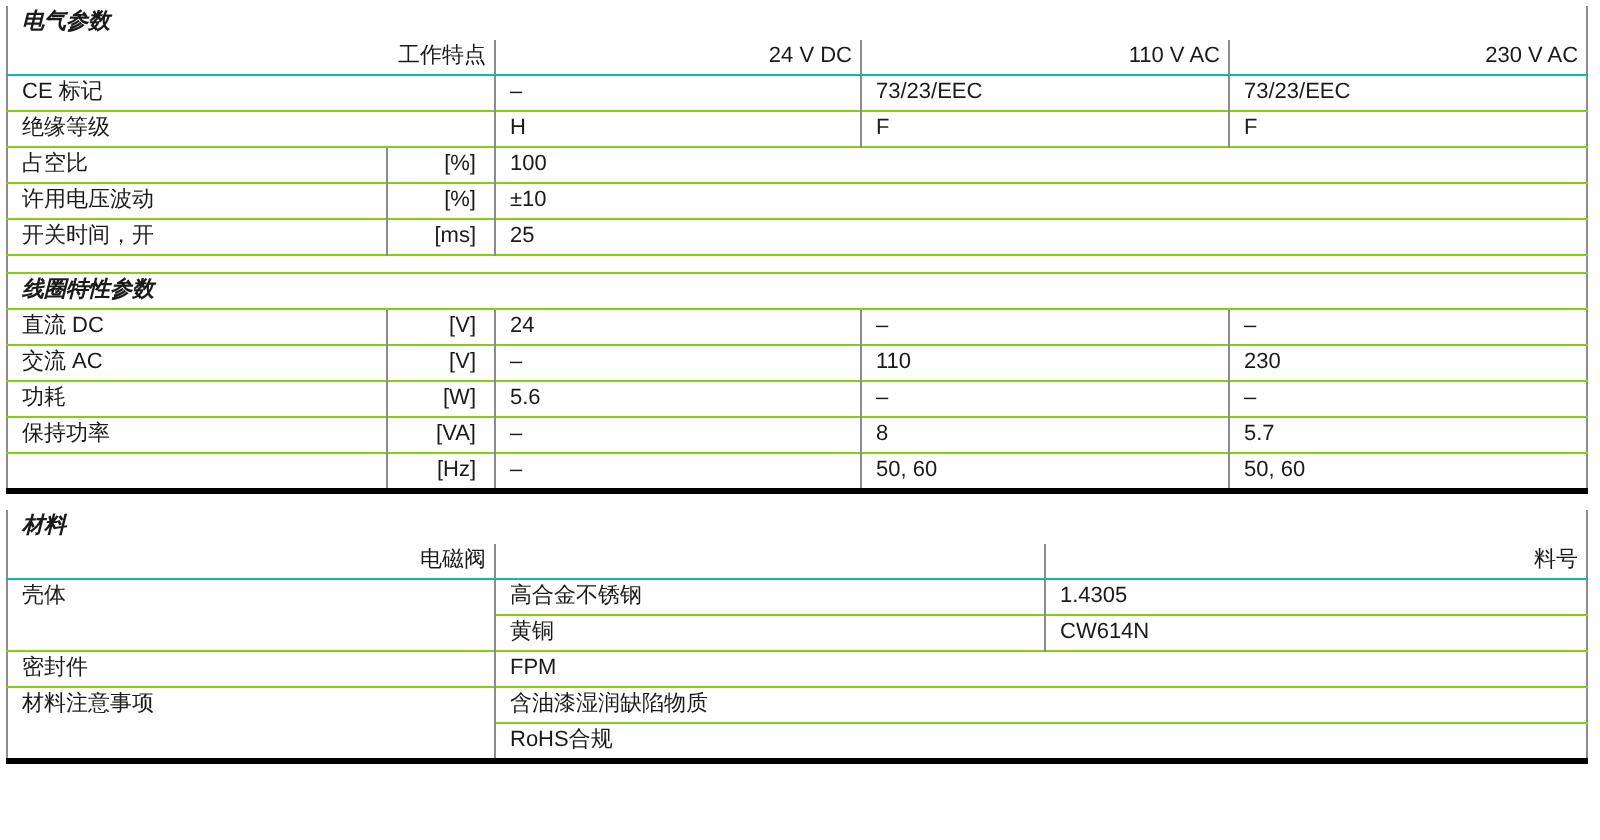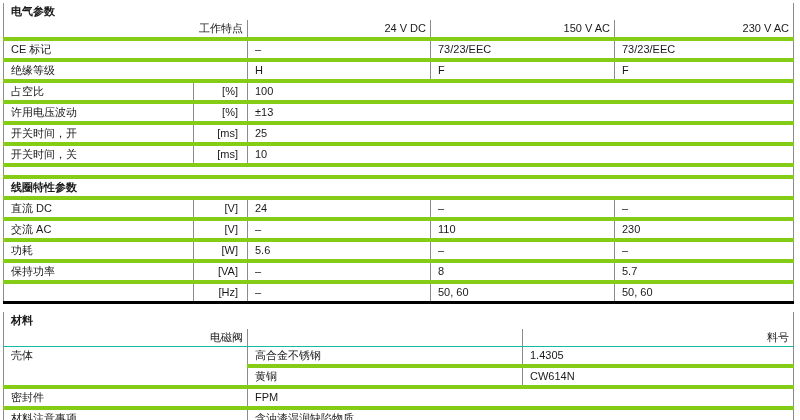--- a/index.html
+++ b/index.html
@@ -15,24 +15,24 @@
     border-right:1px solid #8c8c8c;
     border-bottom:3px solid #000;
   }
   #t1{margin-top:3px;}
   #t2{margin-top:8px;}
   td{
     height:17px;line-height:17px;vertical-align:middle;
     padding:0 4px 0 7px;white-space:nowrap;overflow:hidden;
     font-weight:normal;
   }
-  tr.bt td{border-top:4px solid #84cc16;}
+  tr.bt td{border-top:1px solid #84cc16;}
   tr.thick td{border-bottom:1px solid #14b8a6;text-align:right;}
   td.bl{border-left:1px solid #8c8c8c;}
-  td.section{font-weight:bold;}
+  td.section{font-weight:bold;font-style:italic;}
   td.unit{text-align:right;padding-right:9px;}
   tr.spacer td{height:8px;line-height:8px;}
   td.rspan{vertical-align:top;line-height:17px;}
 </style>
 </head>
 <body>
 
 <table id="t1">
   <colgroup>
     <col style="width:190px">
@@ -41,21 +41,21 @@
       <col style="width:184px">
       <col style="width:179px">
   </colgroup>
   <tbody>
       <tr>
     <td class="section" colspan="5">电气参数</td>
   </tr>
   <tr class="thick">
     <td colspan="2">工作特点</td>
     <td class="bl">24 V DC</td>
-    <td class="bl">150 V AC</td>
+    <td class="bl">110 V AC</td>
     <td class="bl">230 V AC</td>
   </tr>
   <tr class="bt">
     <td colspan="2">CE 标记</td>
     <td class="bl">–</td>
     <td class="bl">73/23/EEC</td>
     <td class="bl">73/23/EEC</td>
   </tr>
   <tr class="bt">
     <td colspan="2">绝缘等级</td>
@@ -64,31 +64,26 @@
     <td class="bl">F</td>
   </tr>
   <tr class="bt">
     <td>占空比</td>
     <td class="bl unit">[%]</td>
     <td class="bl" colspan="3">100</td>
   </tr>
   <tr class="bt">
     <td>许用电压波动</td>
     <td class="bl unit">[%]</td>
-    <td class="bl" colspan="3">±13</td>
+    <td class="bl" colspan="3">±10</td>
   </tr>
   <tr class="bt">
     <td>开关时间，开</td>
     <td class="bl unit">[ms]</td>
     <td class="bl" colspan="3">25</td>
-  </tr>
-  <tr class="bt">
-    <td>开关时间，关</td>
-    <td class="bl unit">[ms]</td>
-    <td class="bl" colspan="3">10</td>
   </tr>
   <tr class="bt spacer">
     <td colspan="5"></td>
   </tr>
   <tr class="bt">
     <td class="section" colspan="5">线圈特性参数</td>
   </tr>
   <tr class="bt">
     <td>直流 DC</td>
     <td class="bl unit">[V]</td>

